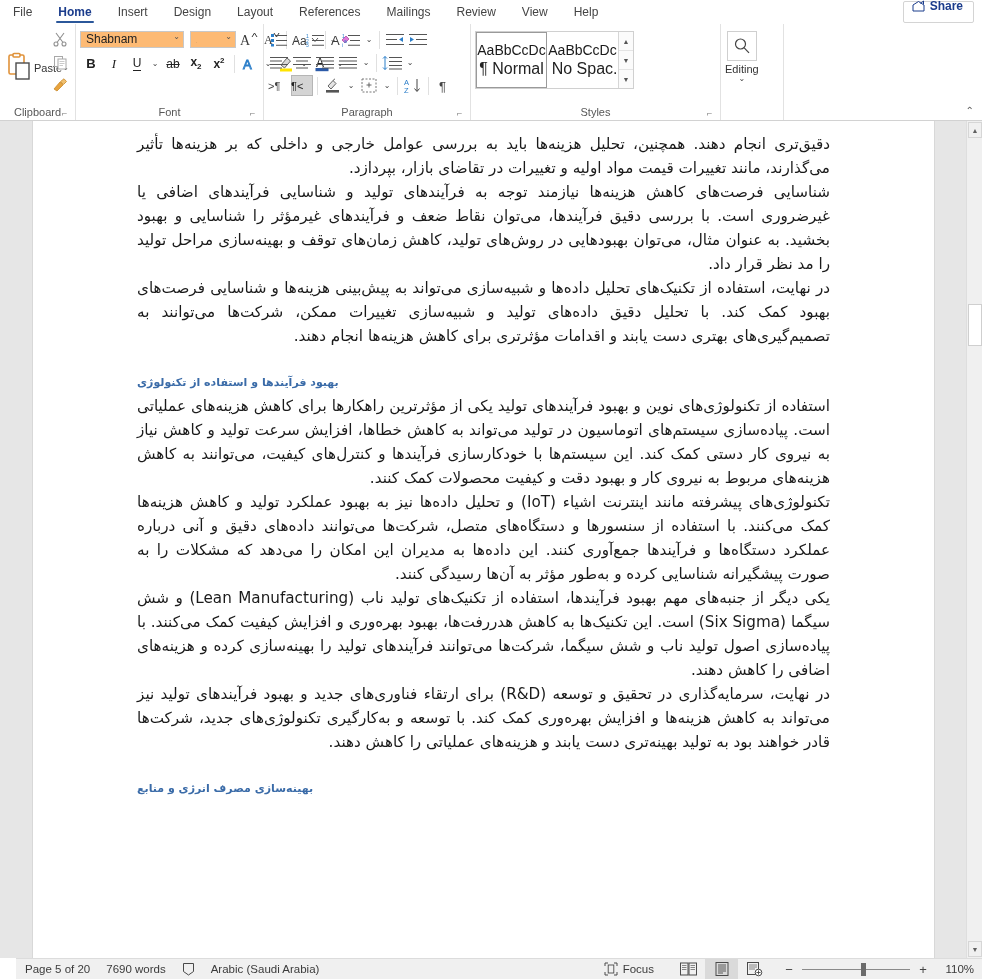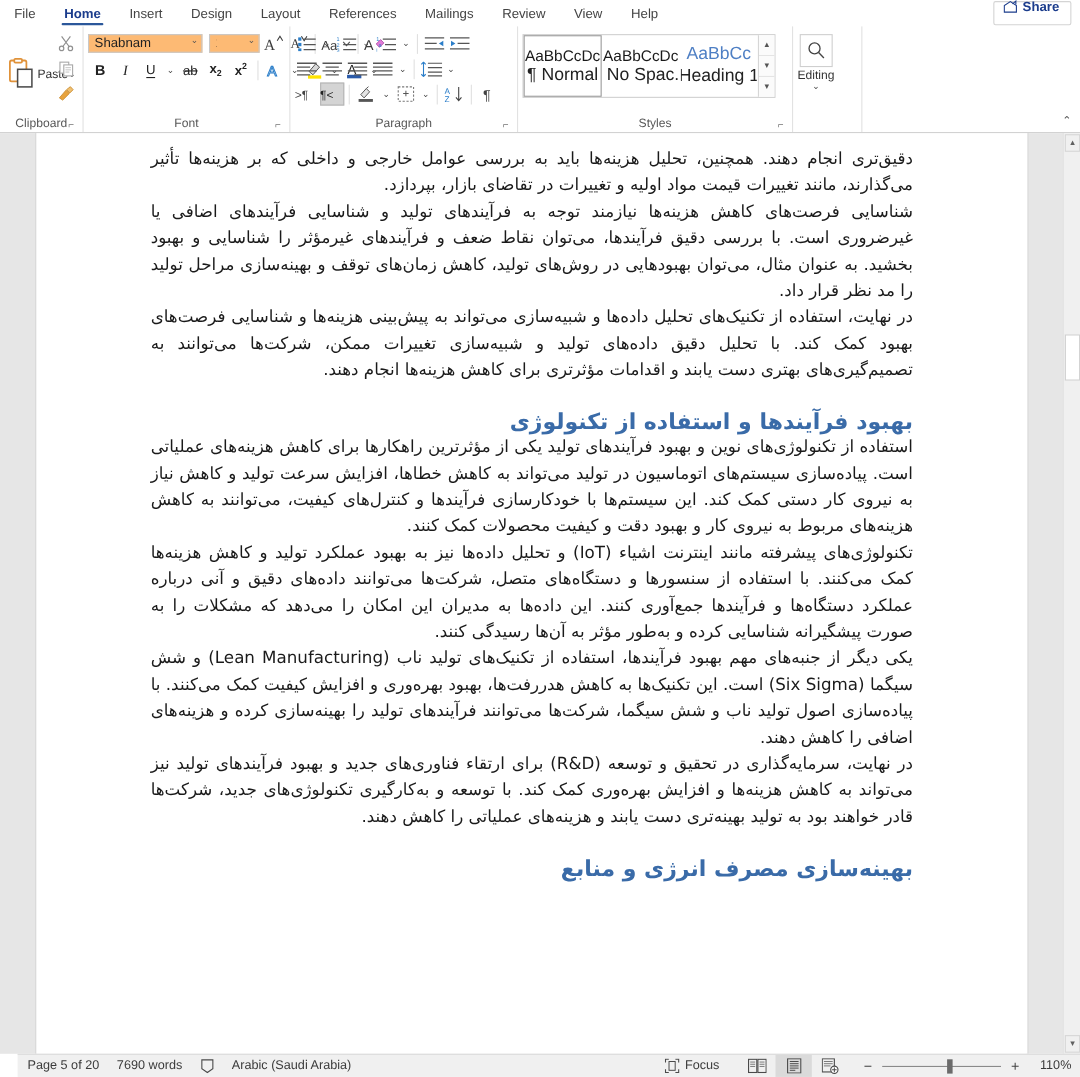--- a/index.html
+++ b/index.html
@@ -214,23 +214,23 @@
     text-align: justify;
     font-family: "DejaVu Sans", sans-serif;
     font-size: 15.2px;
     line-height: 24px;
     color: #1a1a1a;
   }
   .p { margin: 0 0 0 0; text-align: justify; }
   .h2 {
     color: #3a6ba8;
     font-weight: bold;
-    font-size: 20px;
+    font-size: 11px;
     margin: 0;
-    text-align: right;
+    text-align: left;
     line-height: 22px;
   }
   .gap { height: 24px; }
   .clip-top { overflow: hidden; height: 11px; }
 
   
   .vsb {
     position: absolute;
     top: 0; right: 0; bottom: 0;
     width: 16px;
@@ -673,24 +673,20 @@
   <div class="rgroup g-sty">
     <div class="rgroup-body">
       <div class="sty-gallery">
         <div class="sty-item sel">
           <span class="sty-prev">AaBbCcDc</span>
           <span class="sty-name">¶ Normal</span>
         </div>
         <div class="sty-item">
           <span class="sty-prev">AaBbCcDc</span>
           <span class="sty-name">¶ No Spac...</span>
-        </div>
-        <div class="sty-item">
-          <span class="sty-prev h1">AaBbCс</span>
-          <span class="sty-name">Heading 1</span>
         </div>
         <div class="sty-scroll">
           <div class="sty-sb">
               <span>▲</span>
             </div>
           <div class="sty-sb">
               <span>▼</span>
             </div>
           <div class="sty-sb" style="border-bottom:none">
               <span>▼</span>

